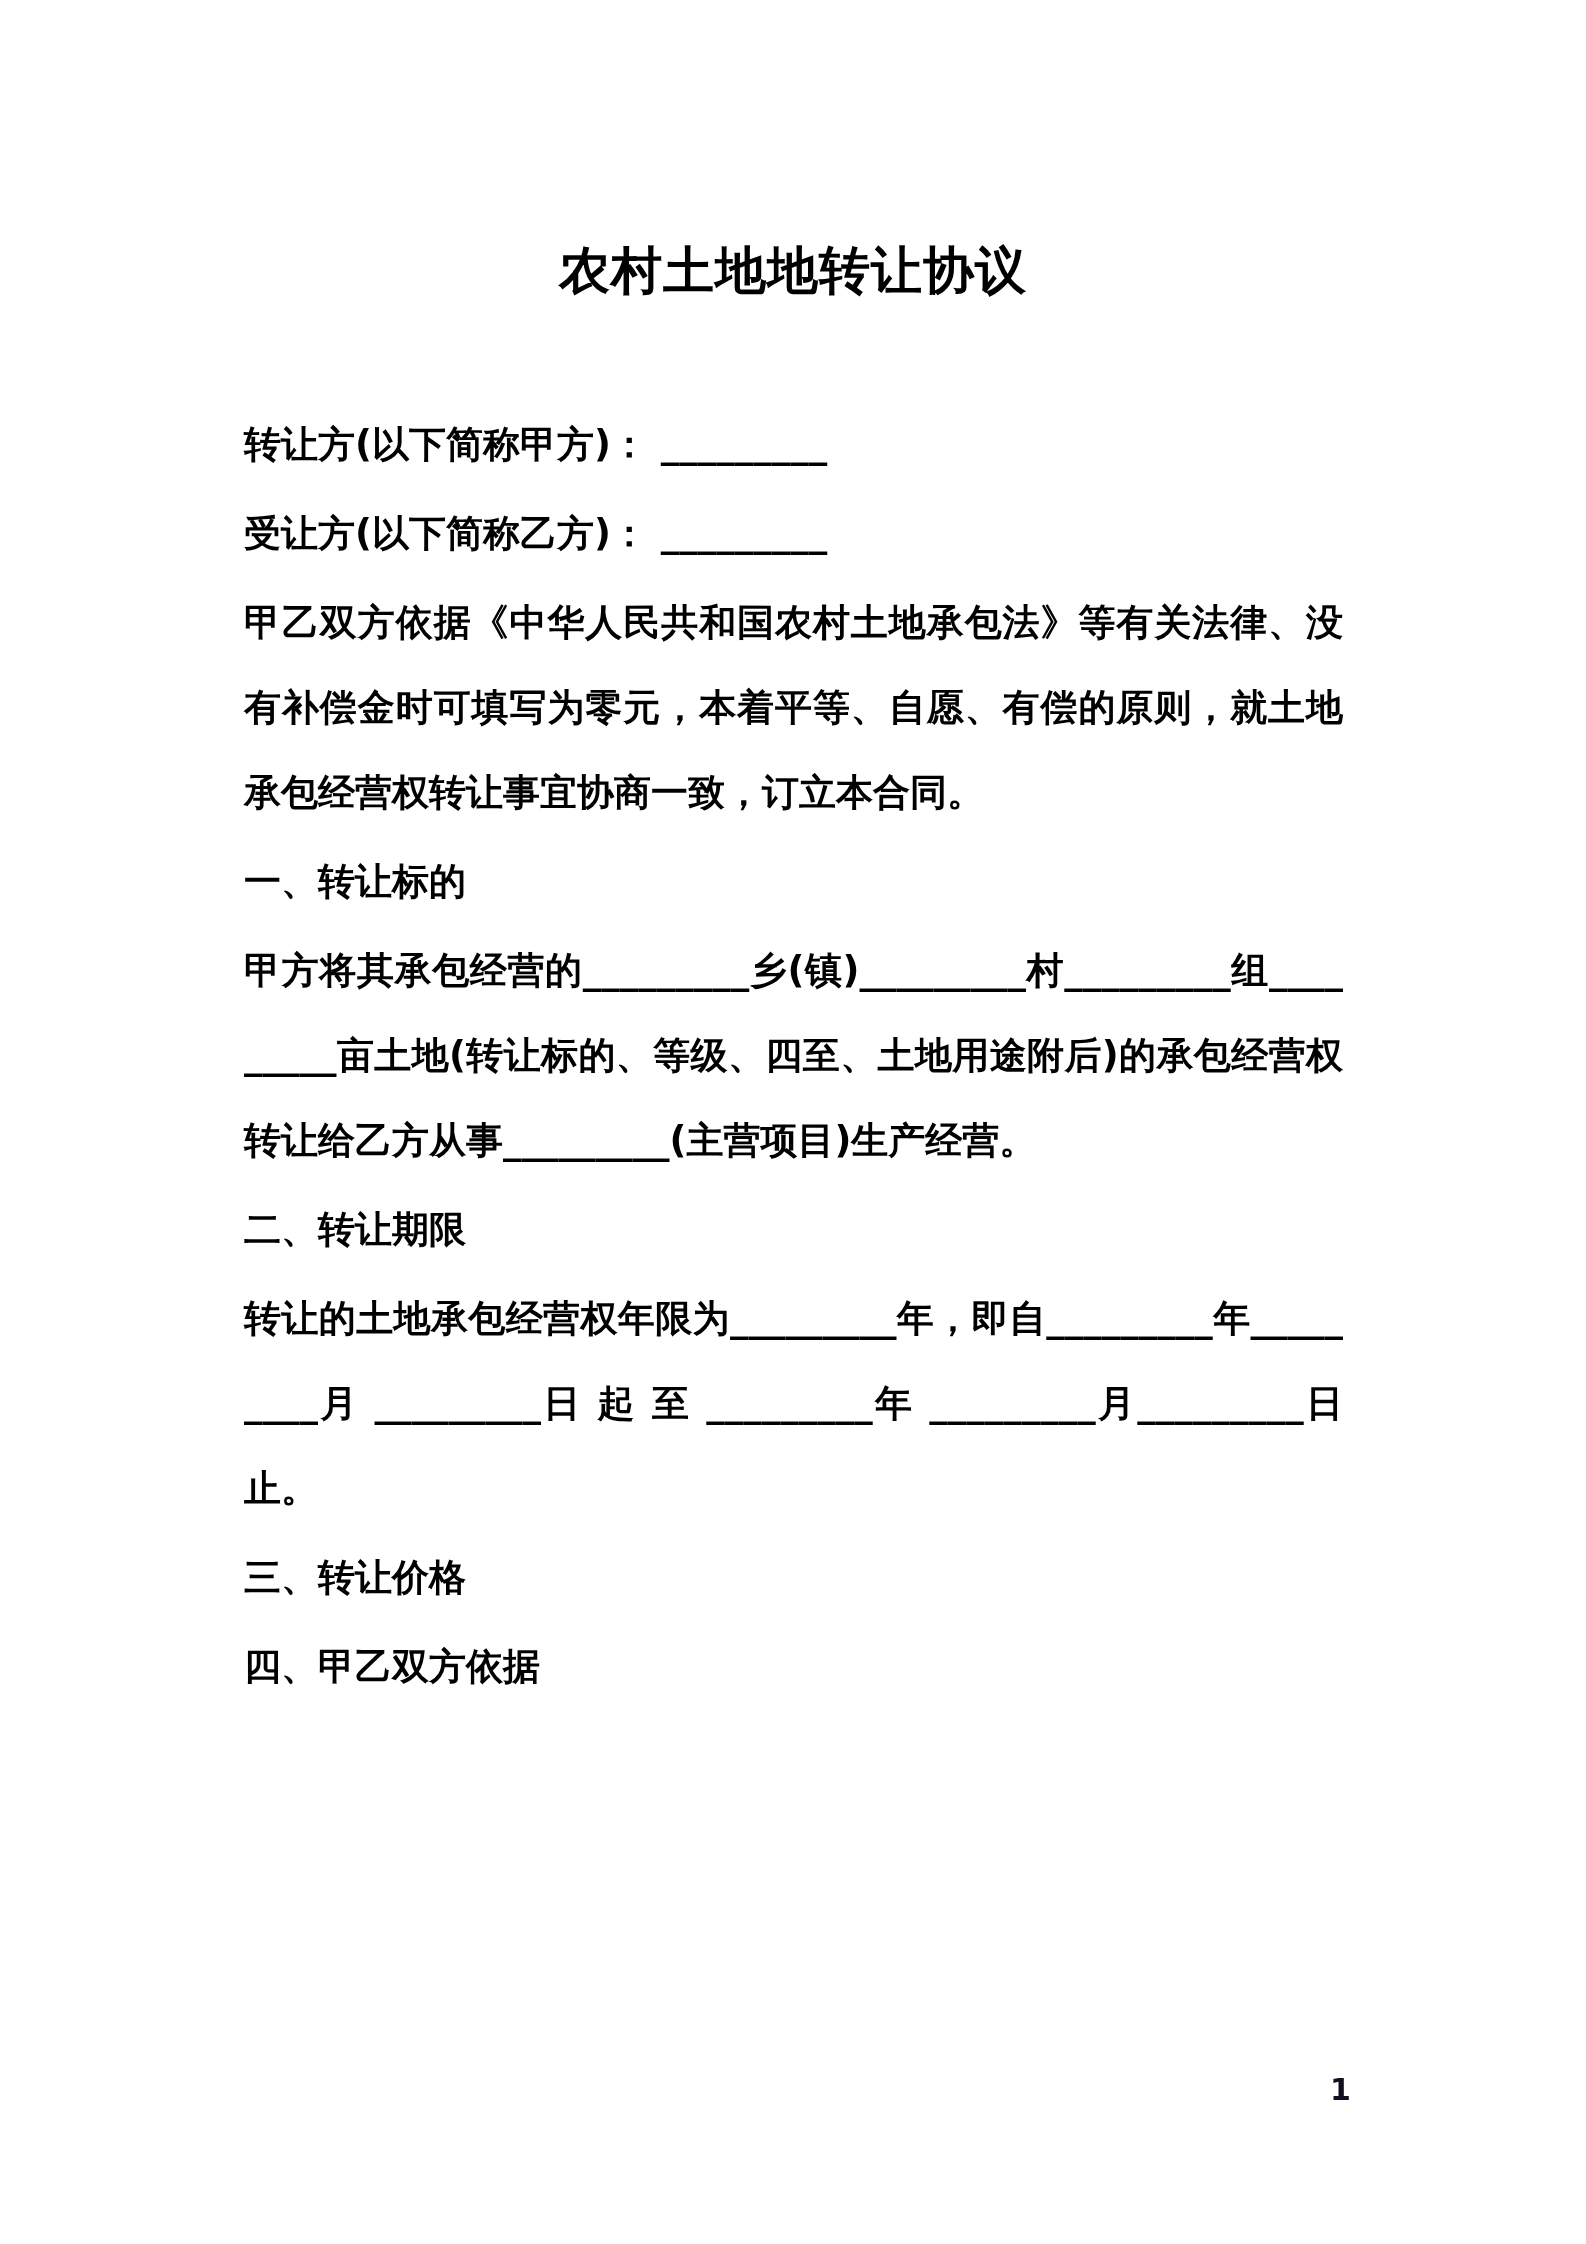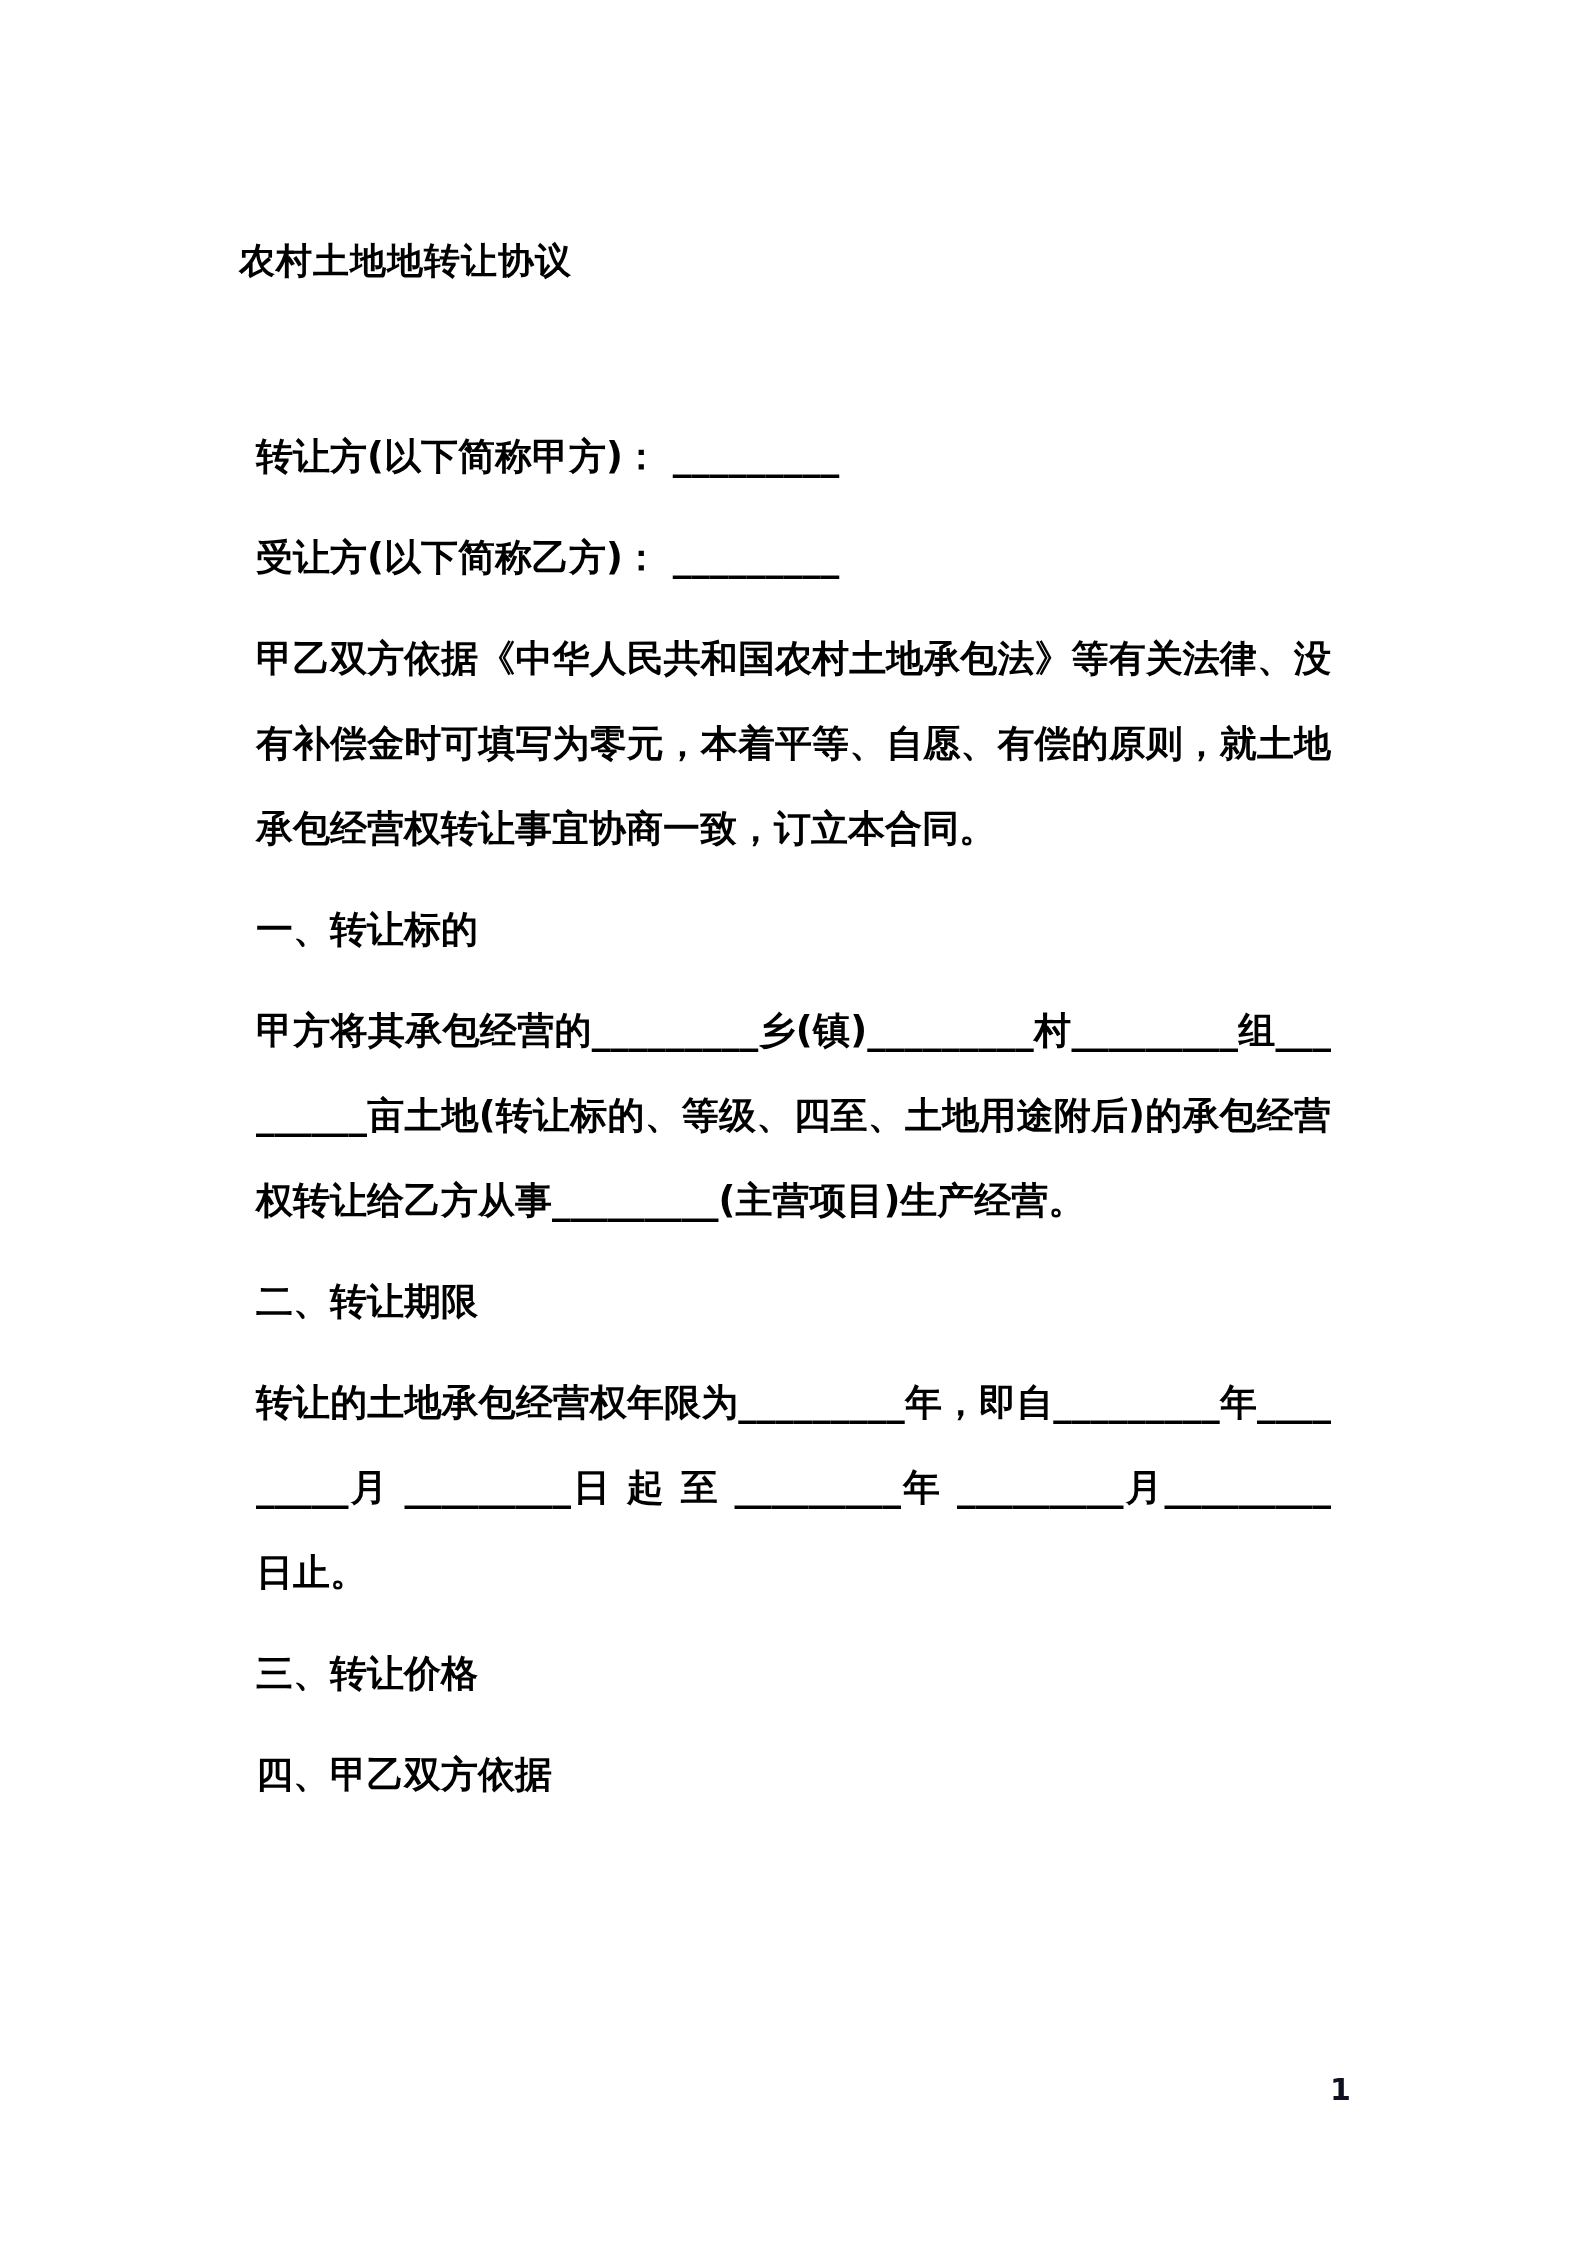--- a/index.html
+++ b/index.html
@@ -14,38 +14,38 @@
     background: #ffffff;
     overflow: hidden;
     font-family: "DejaVu Sans", sans-serif;
     color: #000000;
   }
   .doc-title {
     position: absolute;
     left: 239px;
     top: 206px;
     width: 1108px;
-    text-align: left;
-    font-size: 36px;
+    text-align: center;
+    font-size: 51px;
     line-height: 62px;
     font-weight: 700;
     letter-spacing: 1px;
   }
   .doc-body {
     position: absolute;
     left: 240px;
     top: 398px;
     width: 1107px;
     font-size: 37px;
     line-height: 85px;
     font-weight: 700;
     text-align: justify;
   }
   .doc-body p {
-    margin: 16px;
+    margin: 4px;
     padding: 0;
     word-break: break-all;
   }
   .page-number {
     position: absolute;
     left: 1330px;
     top: 2072px;
     font-size: 30px;
     line-height: 36px;
     font-weight: 700;

